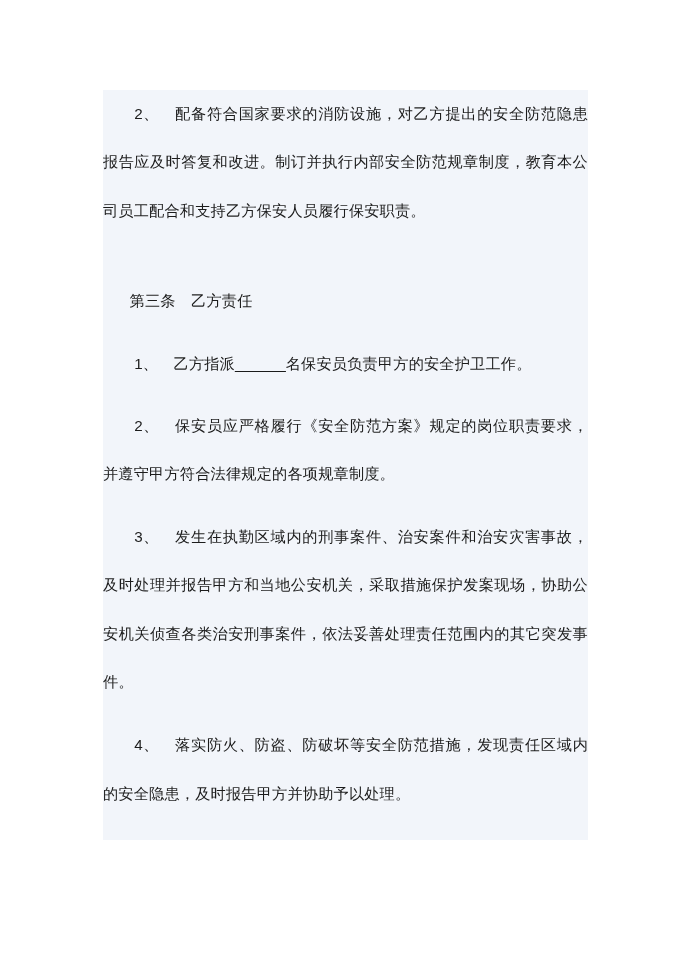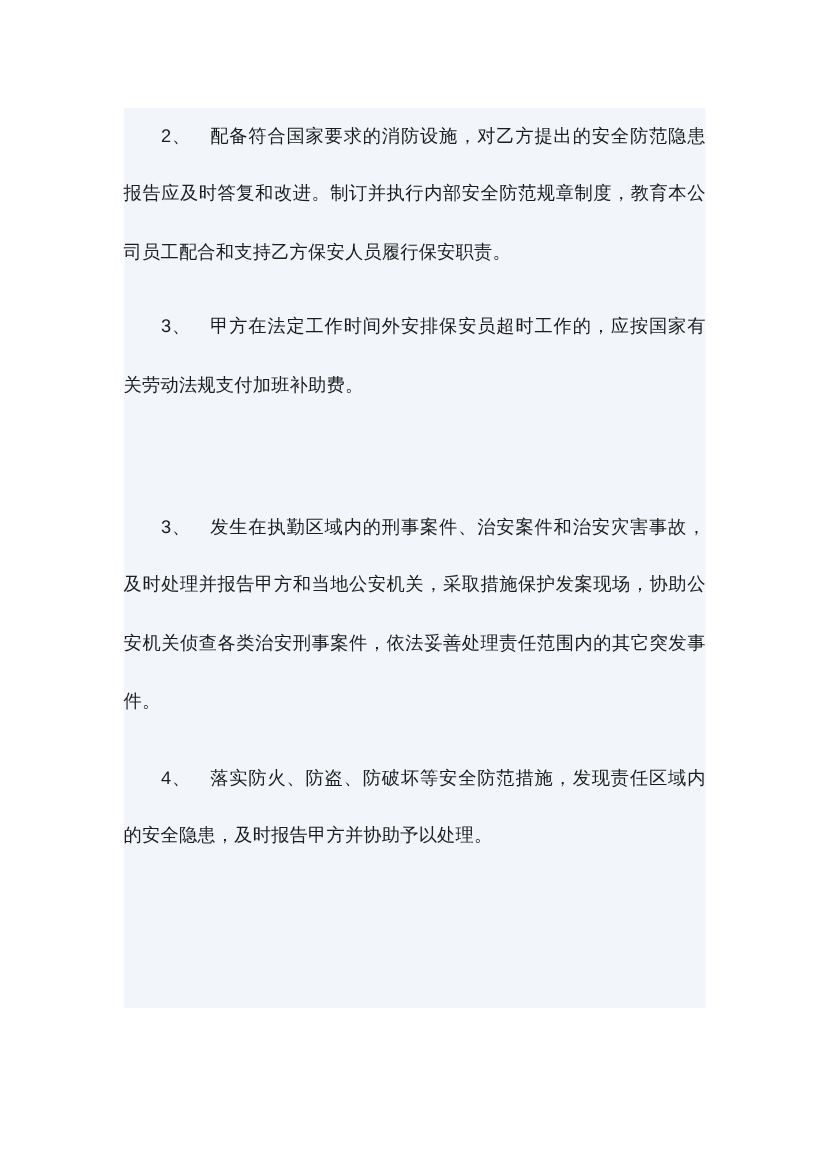--- a/index.html
+++ b/index.html
@@ -88,33 +88,35 @@
 <div id="page-sheet">
 
   <div id="text-block"></div>
 
   <div id="doc-body">
 
     <p class="para">2、　配备符合国家要求的消防设施，对乙方提出的安全防范隐患报告应及时答复和改进。制订并执行内部安全防范规章制度，教育本公司员工配合和支持乙方保安人员履行保安职责。</p>
 
     <div class="gap-sm"></div>
 
-    <p class="para">3、　甲方在法定工作时间外安排保安员超时工作的，应按国家有关劳动法规支付加班补助费。</p>
 
     <div class="gap-sm"></div>
 
 
     <div class="gap-sm"></div>
 
+    <p class="heading">第三条　乙方责任</p>
 
     <div class="gap-sm"></div>
 
+    <p class="para"><span>1、　乙方指派</span><span class="blank-fill">______</span><span>名保安员负责甲方的安全护卫工作。</span></p>
 
     <div class="gap-sm"></div>
 
+    <p class="para">2、　保安员应严格履行《安全防范方案》规定的岗位职责要求，并遵守甲方符合法律规定的各项规章制度。</p>
 
     <div class="gap-sm"></div>
 
     <p class="para">3、　发生在执勤区域内的刑事案件、治安案件和治安灾害事故，及时处理并报告甲方和当地公安机关，采取措施保护发案现场，协助公安机关侦查各类治安刑事案件，依法妥善处理责任范围内的其它突发事件。</p>
 
     <div class="gap-md"></div>
 
     <p class="para">4、　落实防火、防盗、防破坏等安全防范措施，发现责任区域内的安全隐患，及时报告甲方并协助予以处理。</p>
 
     <div class="gap-md"></div>

